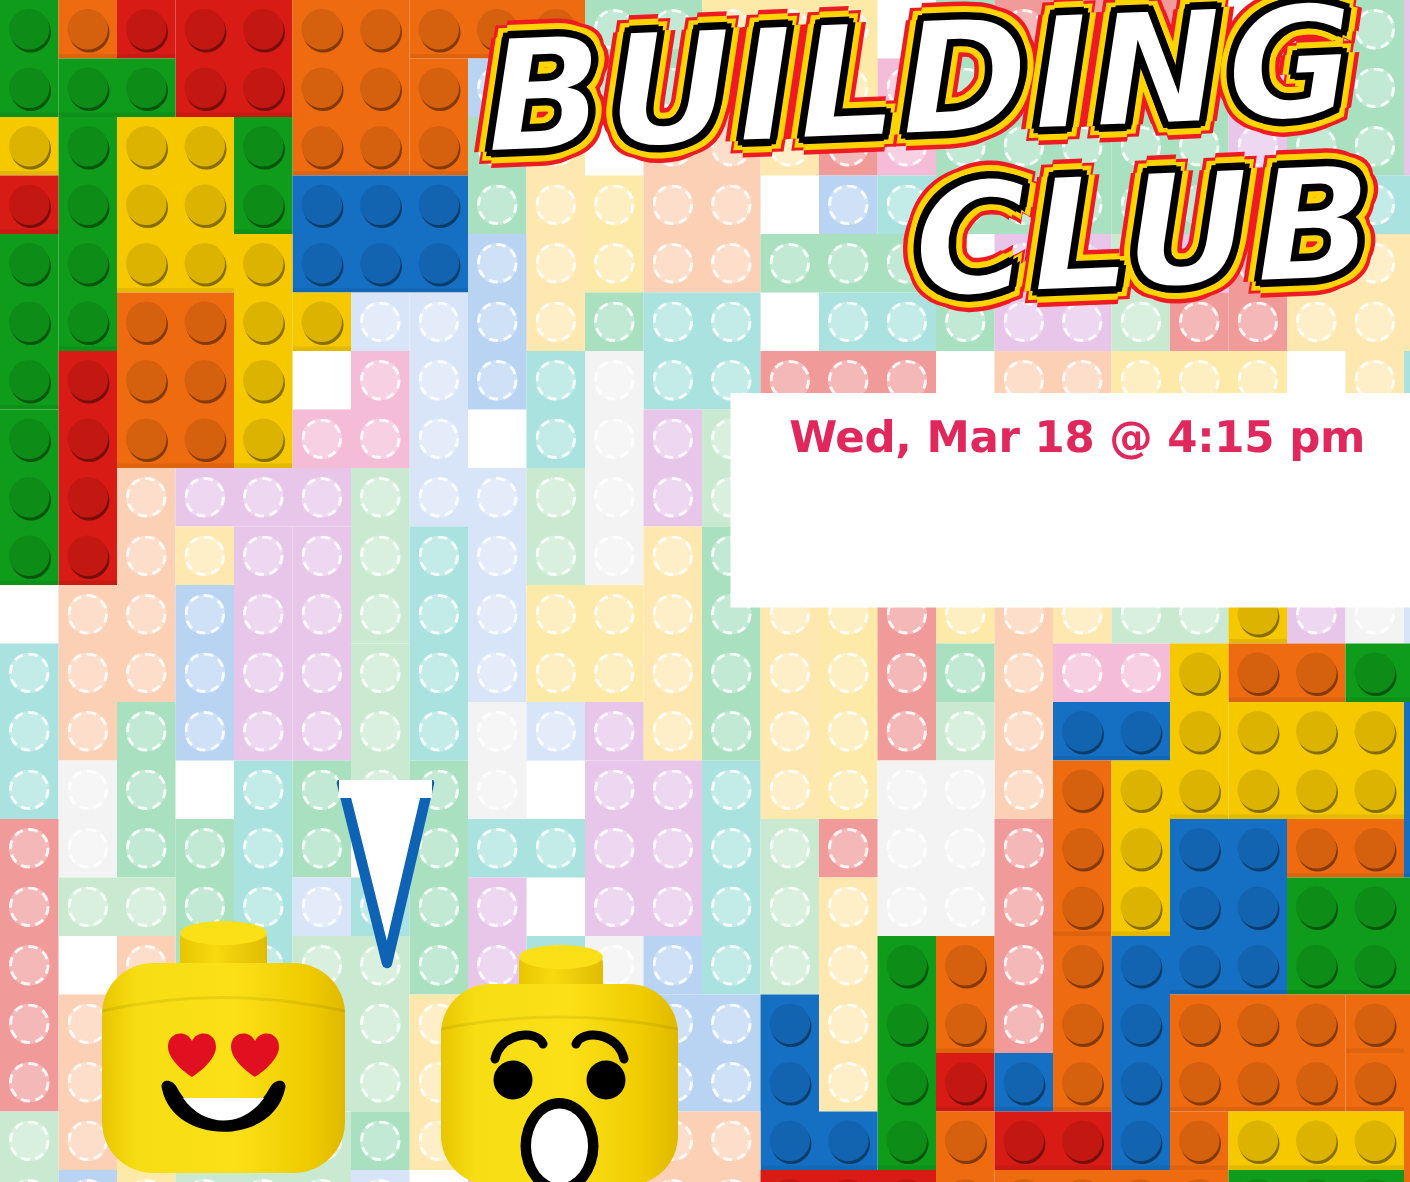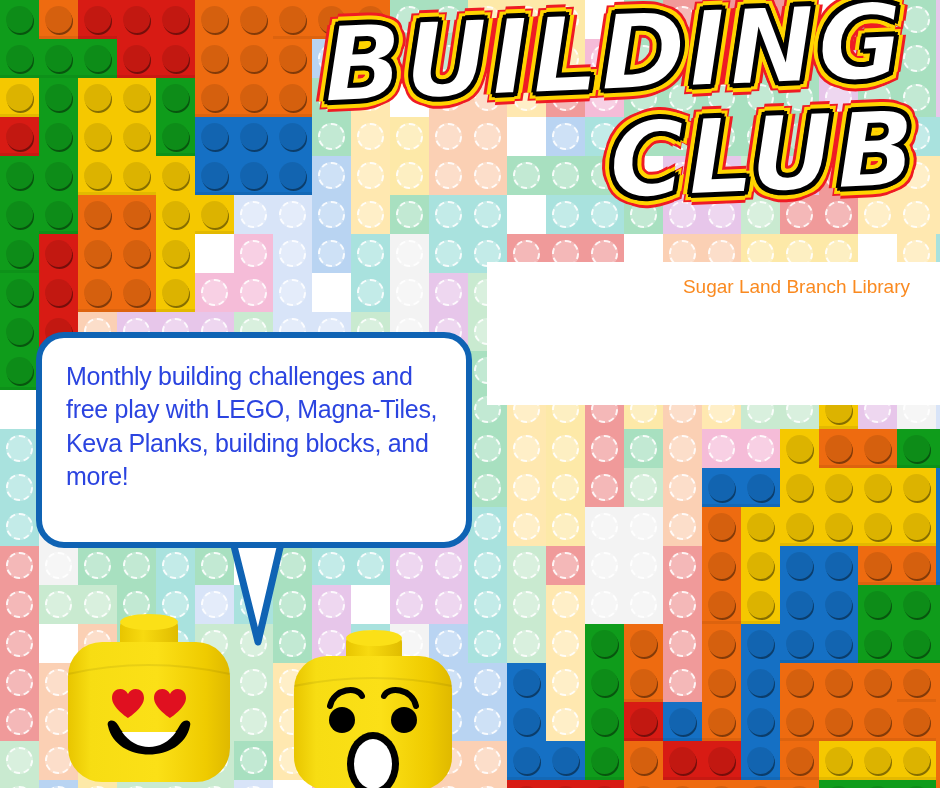--- a/index.html
+++ b/index.html
@@ -934,36 +934,33 @@
         <div class="stud bright" style="width: 27.3px; height: 27.3px; left: 122.85px; top: 5.85px;"></div>
       </div>
       <div class="brick bright" style="left: 819px; top: 780px; width: 117px; height: 39px; background: rgb(15, 156, 27);">
         <div class="stud bright" style="width: 27.3px; height: 27.3px; left: 5.85px; top: 5.85px;"></div>
         <div class="stud bright" style="width: 27.3px; height: 27.3px; left: 44.85px; top: 5.85px;"></div>
         <div class="stud bright" style="width: 27.3px; height: 27.3px; left: 83.85px; top: 5.85px;"></div>
       </div>
     </div>
 
   <div id="info-panel">
-    <div id="event-location">Sugar Land Branch Library</div>
+    <div id="event-datetime">Wed, Mar 18 @ 4:15 pm</div>
   </div>
 
   <div id="title-block">
     <div class="title-line" id="title-line-1">BUILDING</div>
     <div class="title-line" id="title-line-2">CLUB</div>
   </div>
 
   <svg id="bubble-tail" viewBox="0 0 120 130">
     <polygon points="6,2 64,2 36,122" fill="#ffffff" stroke="#0f63b4" stroke-width="7" stroke-linejoin="round"></polygon>
     <rect x="4" y="0" width="62" height="12" fill="#ffffff"></rect>
   </svg>
 
-  <div id="speech-bubble">
-    <p id="bubble-text">Monthly building challenges and free play with LEGO, Magna-Tiles, Keva Planks, building blocks, and more!</p>
-  </div>
 
   <svg class="minifig" style="left:62px;top:612px;" width="172" height="180" viewBox="0 0 172 180">
     <defs>
       <linearGradient id="headgrad1" x1="0" y1="0" x2="1" y2="0">
         <stop offset="0%" stop-color="#e8c500"></stop>
         <stop offset="14%" stop-color="#f7dd13"></stop>
         <stop offset="55%" stop-color="#fbe017"></stop>
         <stop offset="85%" stop-color="#efcb00"></stop>
         <stop offset="100%" stop-color="#dfb900"></stop>
       </linearGradient>

